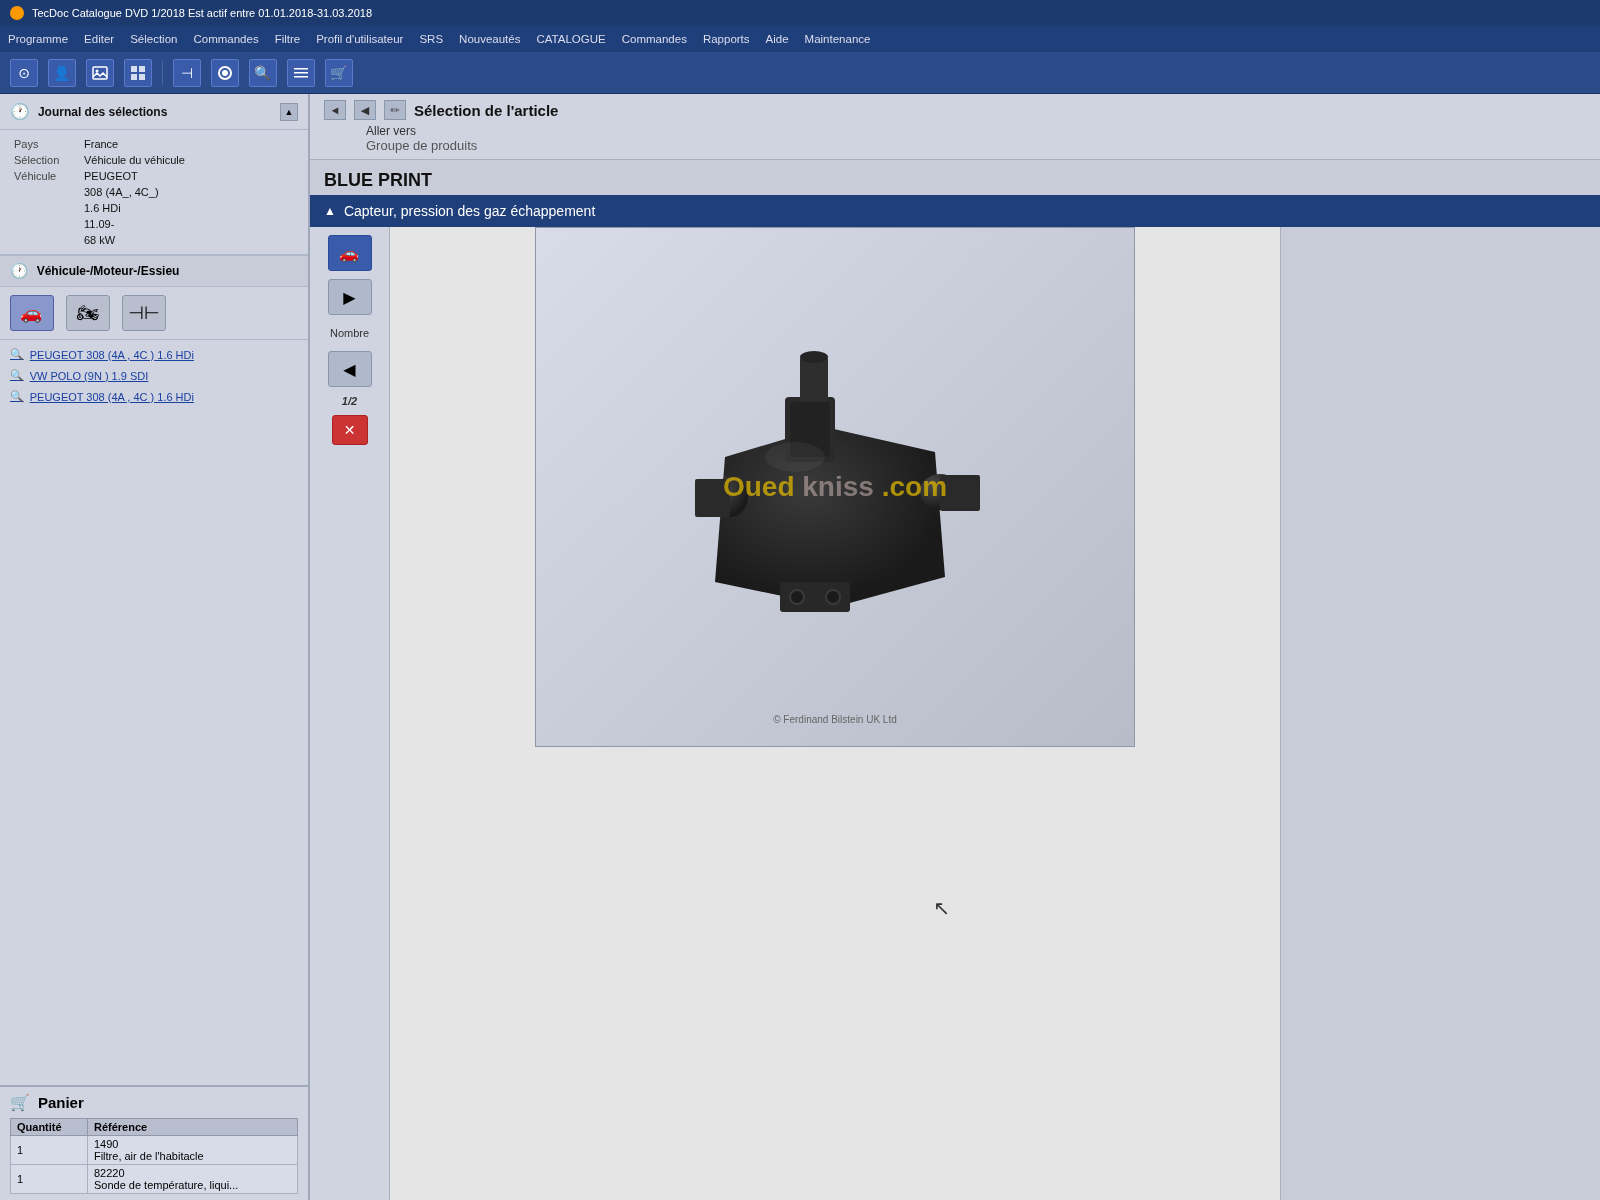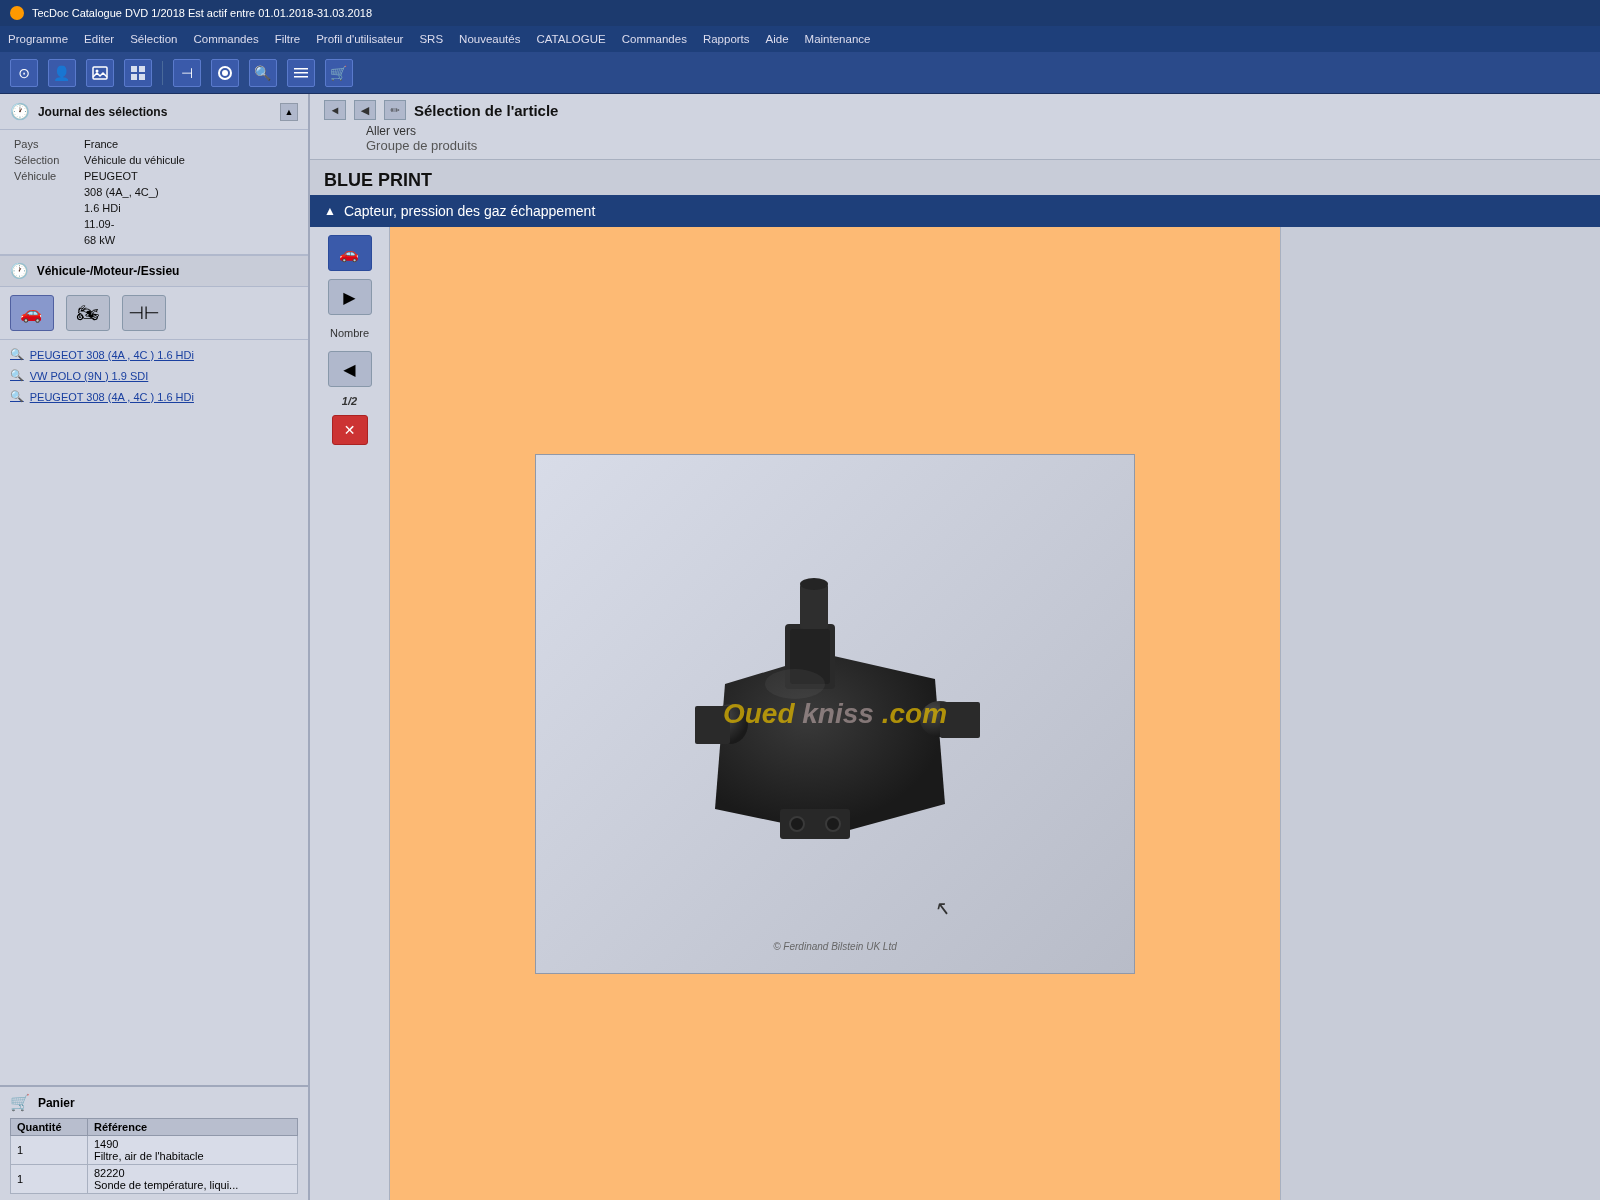--- a/index.html
+++ b/index.html
@@ -217,21 +217,21 @@
       border-top: 2px solid #a0a8bc;
       padding: 6px 10px;
     }
     .panier-header {
       display: flex;
       align-items: center;
       gap: 8px;
       margin-bottom: 6px;
     }
     .panier-header .cart-icon { font-size: 16px; }
-    .panier-header .title { font-weight: bold; font-size: 12px; }
+    .panier-header .title { font-weight: bold; font-size: 15px; }
     .panier-table {
       width: 100%;
       border-collapse: collapse;
       font-size: 11px;
     }
     .panier-table th {
       background: #b8bece;
       border: 1px solid #9098aa;
       padding: 2px 6px;
       text-align: left;
@@ -368,26 +368,25 @@
       cursor: pointer;
       font-size: 14px;
       color: #fff;
       border-radius: 3px;
     }
 
     
     .product-image-area {
       flex: 1;
       position: relative;
-      background: #fdba74;
-      display: flex;
-      align-items: center;
+      background: #e5e5e5;
+      display: flex;
+      align-items: flex-start;
       justify-content: center;
       overflow: hidden;
-      font-style: italic;
     }
     .product-image-container {
       width: 600px;
       height: 520px;
       background: linear-gradient(135deg, #d8dce8 0%, #b8bcc8 100%);
       border: 1px solid #9098a8;
       position: relative;
       display: flex;
       align-items: center;
       justify-content: center;

